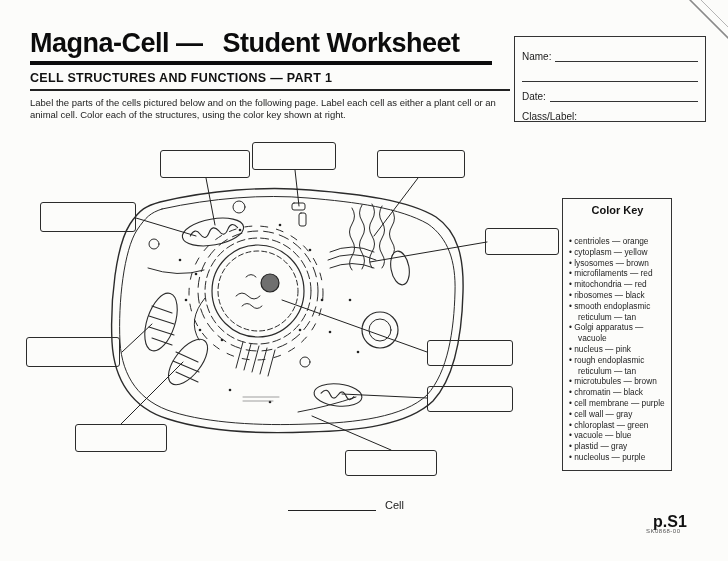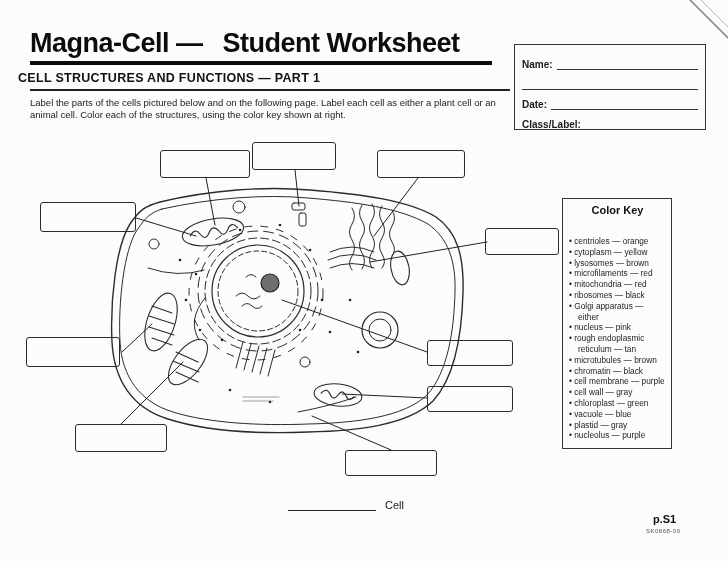--- a/index.html
+++ b/index.html
@@ -6,25 +6,25 @@
   body { background:#e8e8e8; font-family:"Liberation Sans", sans-serif; }
   .page {
     position:relative; width:728px; height:561px; margin:0 auto;
     background:#fcfcfa; color:#1a1a1a; overflow:hidden;
   }
   .abs { position:absolute; }
 
   .title { left:30px; top:28px; font-size:27px; font-weight:bold; letter-spacing:-0.5px; color:#0c0c0c; white-space:nowrap; }
   .title .t2 { margin-left:20px; }
   .title-bar { left:30px; top:61px; width:462px; height:4px; background:#0c0c0c; }
-  .subtitle { left:18px; top:71px; font-size:12.5px; font-weight:bold; letter-spacing:0.3px; color:#111; }
+  .subtitle { left:30px; top:71px; font-size:12.5px; font-weight:bold; letter-spacing:0.3px; color:#111; }
   .subtitle-rule { left:30px; top:89px; width:480px; height:1.5px; background:#222; }
   .instructions { left:30px; top:97px; width:488px; font-size:9.5px; line-height:12px; color:#222; }
 
-  .name-box { left:514px; top:44px; width:192px; height:86px; border:1.2px solid #333; padding:5px 7px; font-size:10px;font-weight:bold; }
+  .name-box { left:514px; top:36px; width:192px; height:86px; border:1.2px solid #333; padding:5px 7px; font-size:10px; }
   .form-row { display:flex; align-items:flex-end; height:20px; }
   .form-row .lbl { white-space:nowrap; padding-right:4px; }
   .wline { flex:1; border-bottom:1px solid #333; height:13px; }
 
   .diagram-svg { left:0; top:0; }
 
   .label-box {
     position:absolute; border:1.6px solid #2b2b2b; border-radius:3px;
     background:transparent;
   }
@@ -32,21 +32,21 @@
   .color-key { left:562px; top:198px; width:110px; min-height:250px; border:1.2px solid #333; padding:5px 5px 7px 6px; background:#fcfcfa; }
   .color-key h3 { font-size:11px; font-weight:bold; text-align:center; margin-bottom:5px; color:#111; }
   .color-key ul { list-style:none;margin-top:20px; }
   .color-key li { font-size:8.3px; line-height:10.8px; color:#1d1d1d; padding-left:9px; text-indent:-9px; }
   .color-key li::before { content:"•  "; }
 
   .cell-blank { left:288px; top:498px; font-size:11px; display:flex; align-items:flex-end; }
   .cell-blank .bline { display:inline-block; width:88px; border-bottom:1.2px solid #222; height:13px; }
   .cell-blank .cword { margin-left:9px; }
 
-  .footer-page { left:653px; top:513px; font-size:11px; font-weight:bold; color:#111; }
+  .footer-page { left:653px; top:513px; font-size:16px; font-weight:bold; color:#111; }
   .footer-code { left:646px; top:528px; font-size:6px; letter-spacing:0.5px; color:#555; }
 </style>
 </head>
 <body>
 
 <div class="page">
 
   <div class="abs title">
     <span class="t1">Magna-Cell —</span><span class="t2">Student Worksheet</span>
   </div>
@@ -215,22 +215,23 @@
         <li>cytoplasm — yellow</li>
 
         <li>lysosomes — brown</li>
 
         <li>microfilaments — red</li>
 
         <li>mitochondria — red</li>
 
         <li>ribosomes — black</li>
 
-
-        <li>Golgi apparatus — either</li>
+        <li>smooth endoplasmic reticulum — tan</li>
+
+        <li>Golgi apparatus — vacuole</li>
 
         <li>nucleus — pink</li>
 
         <li>rough endoplasmic reticulum — tan</li>
 
         <li>microtubules — brown</li>
 
         <li>chromatin — black</li>
 
         <li>cell membrane — purple</li>

